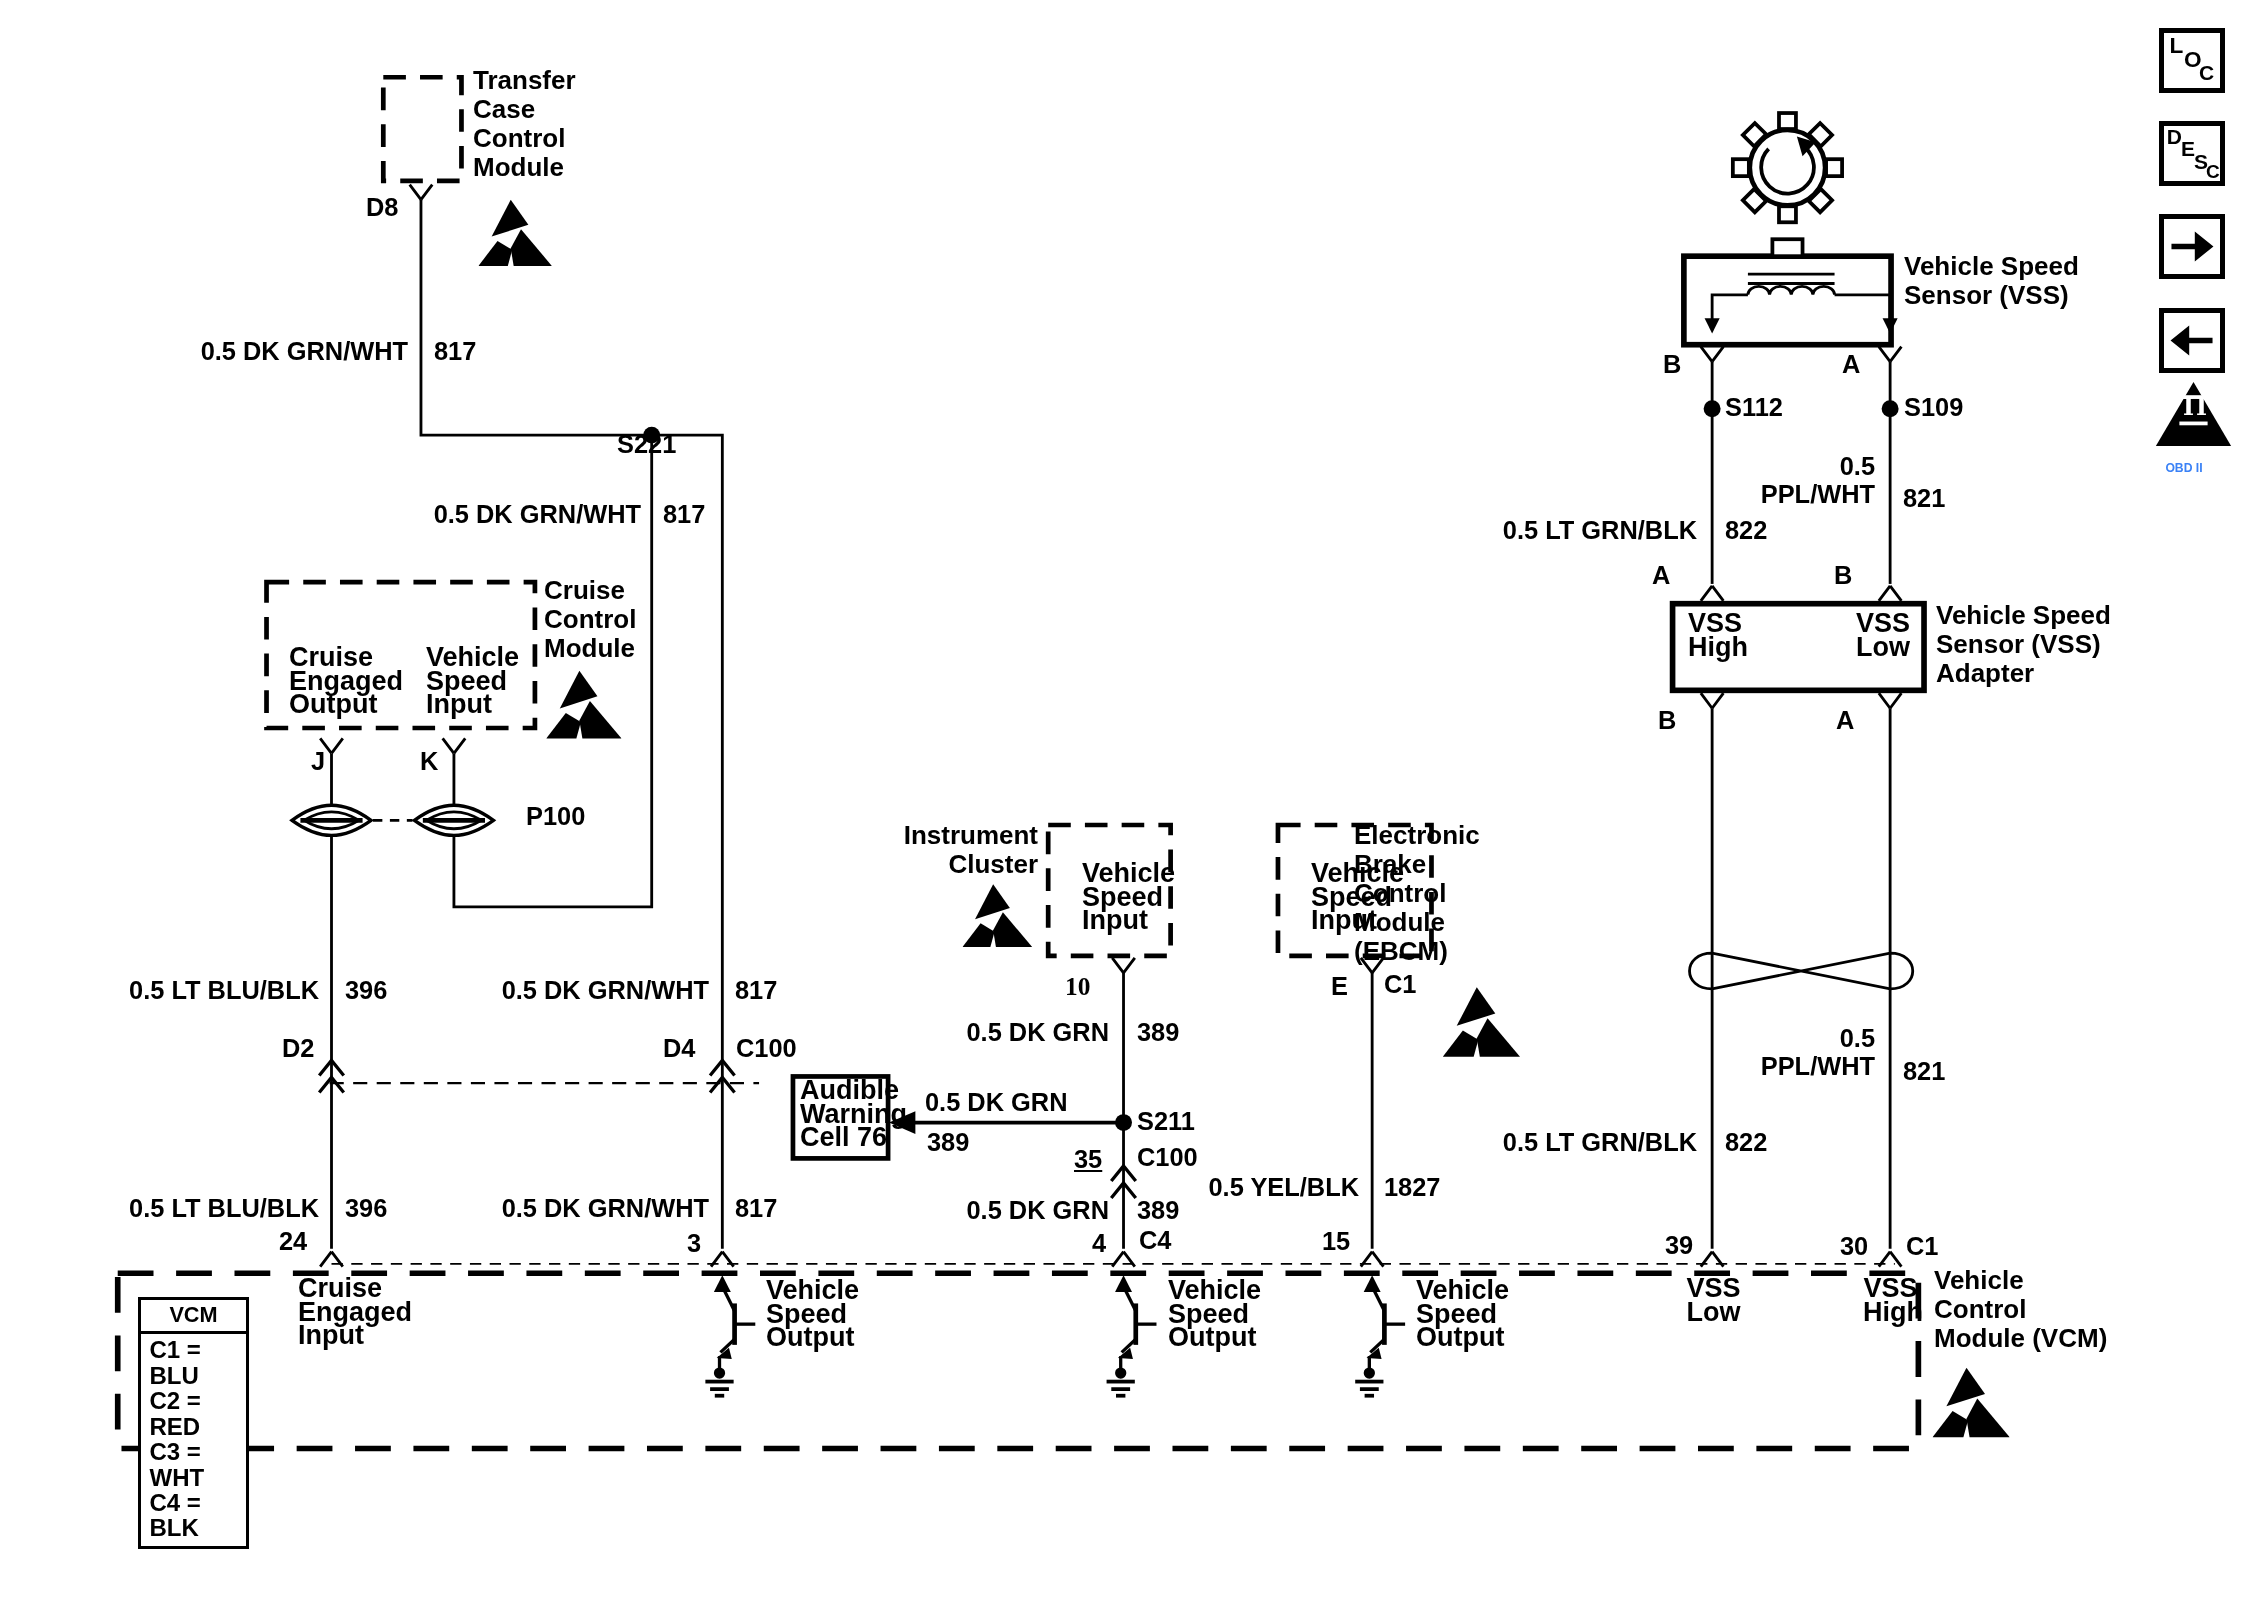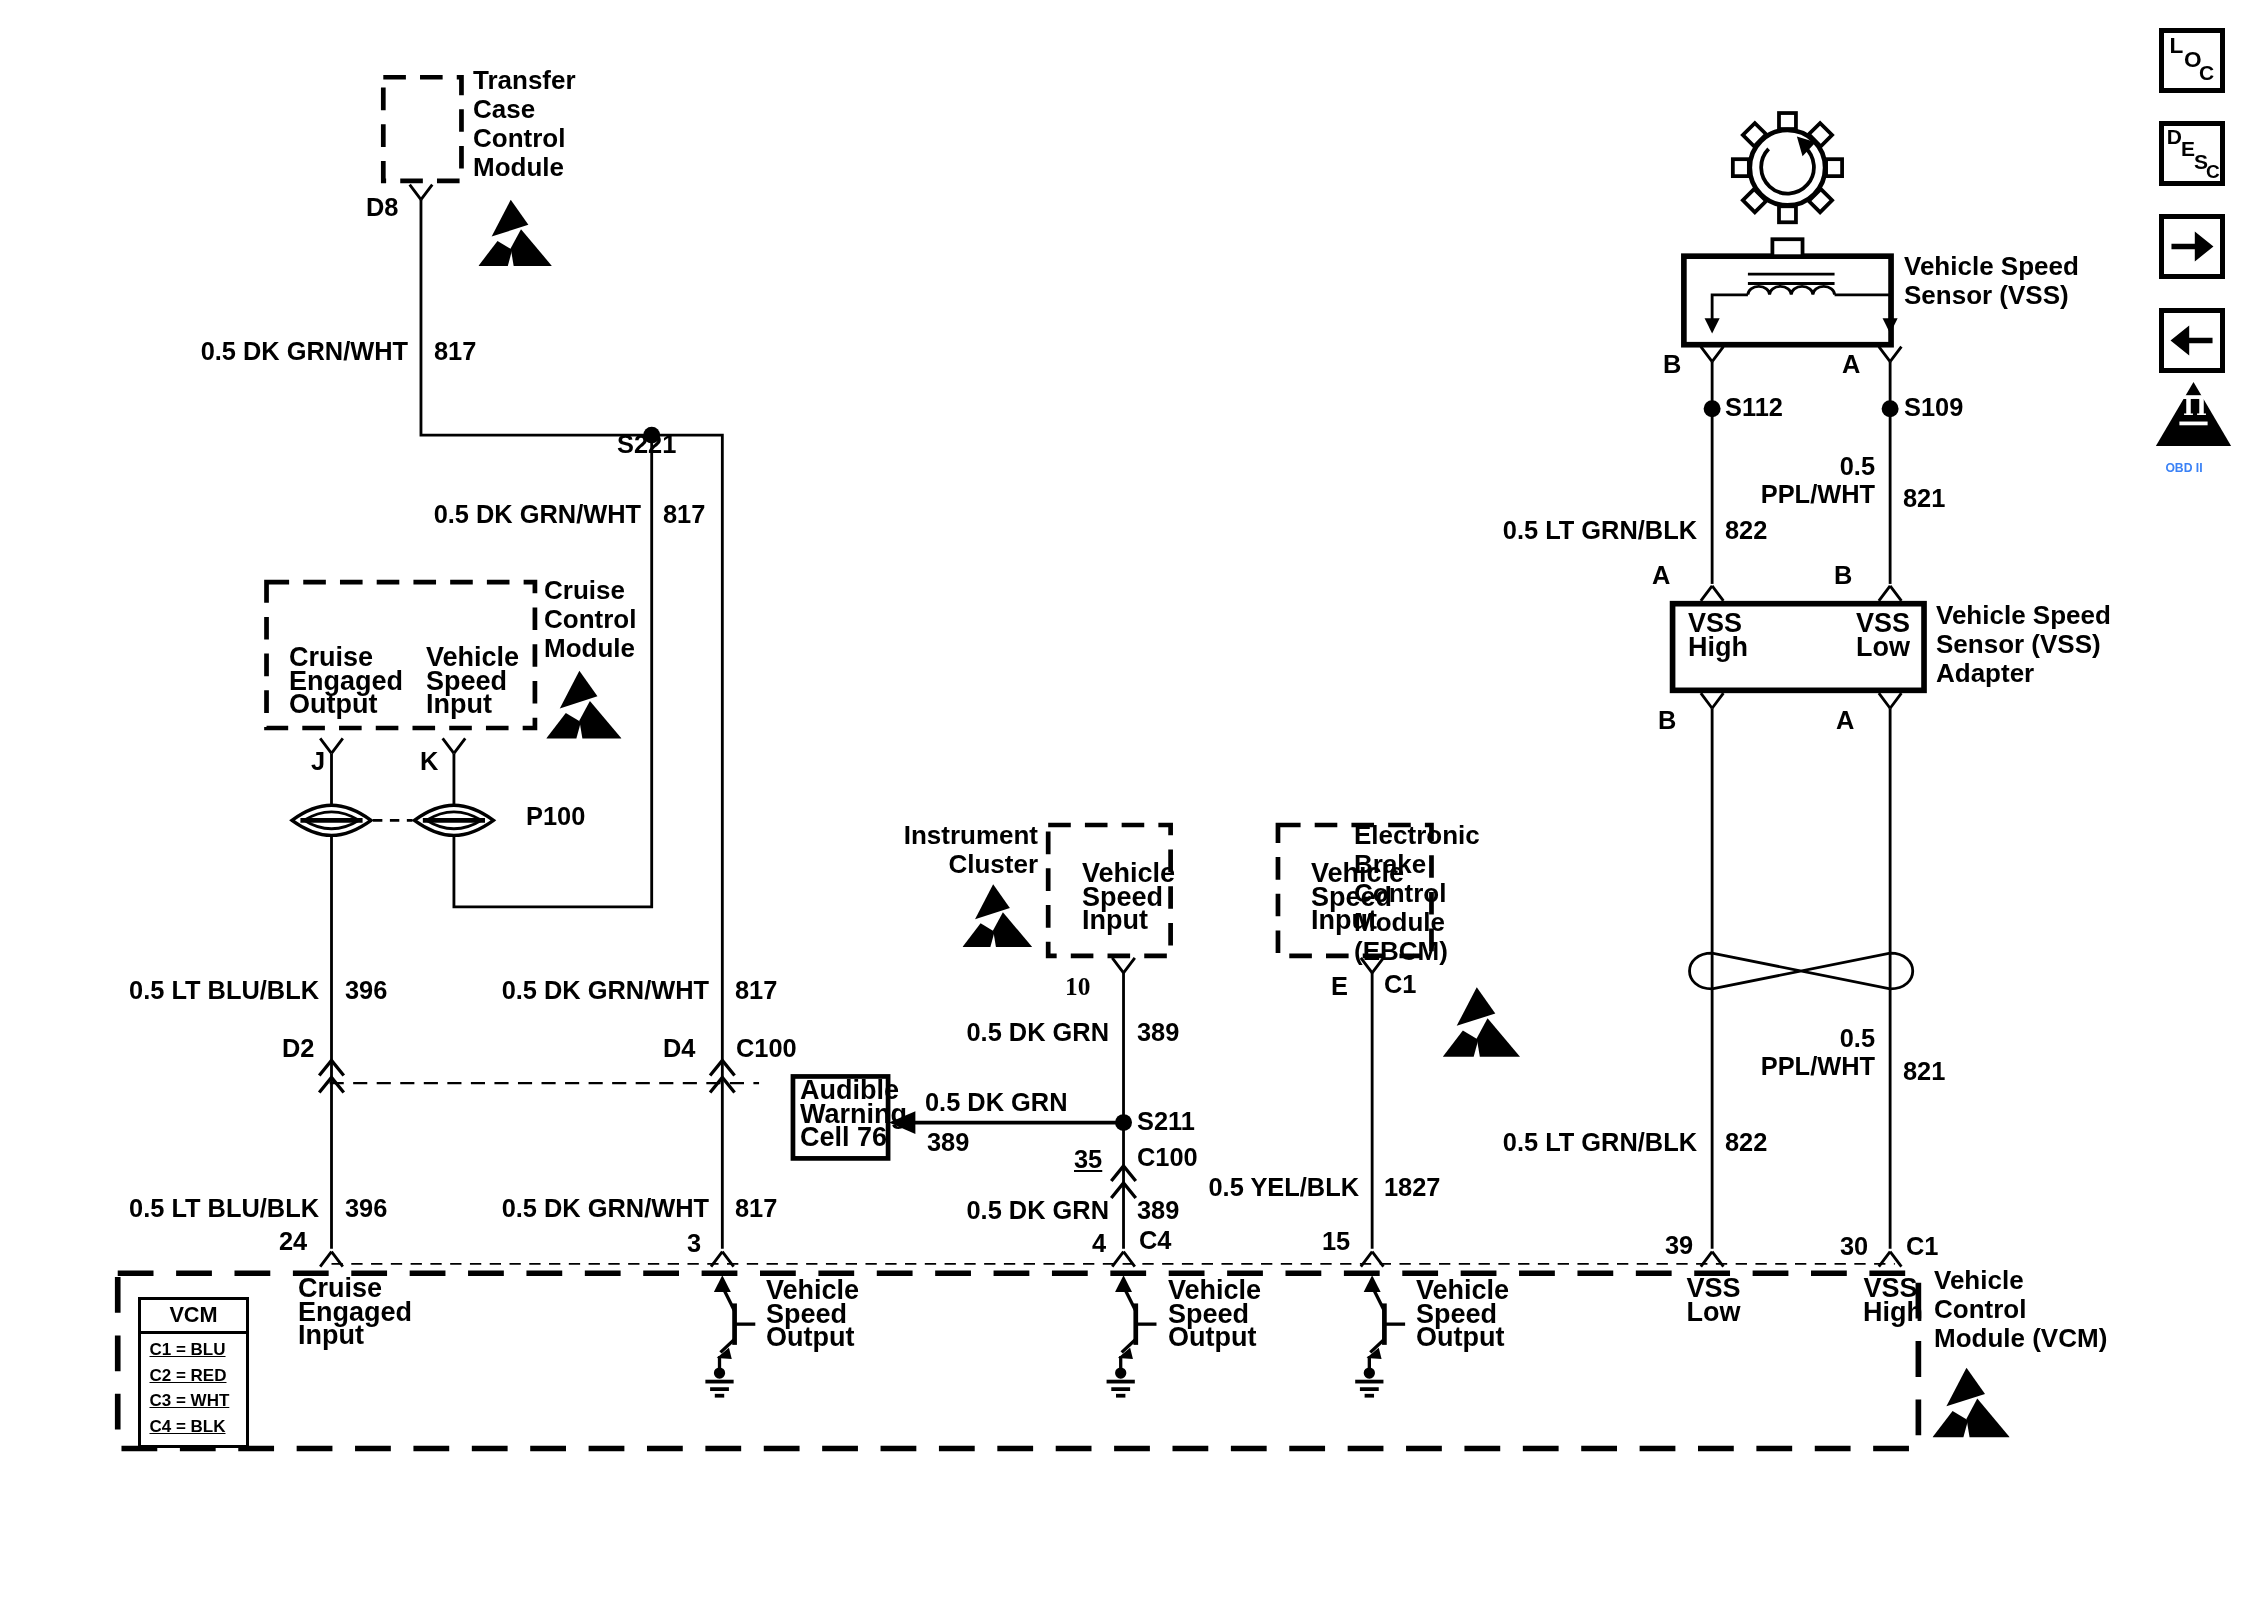--- a/index.html
+++ b/index.html
@@ -10,21 +10,21 @@
        white-space:pre-line;font-size:25.4px;line-height:28px;}
   .ttl{font-size:26px;line-height:29px;}
   .sm{font-size:27px;line-height:23.5px;}
   .rt{text-align:right;}
   .ctr{text-align:center;}
   .tbbox{position:absolute;left:2159px;width:56px;height:55px;border:5.6px solid #000;background:#fff;}
   .tb{position:absolute;font-family:"Liberation Sans",sans-serif;font-weight:bold;color:#000;font-size:22.6px;}
   .legend{position:absolute;left:138px;top:1297px;width:105px;border:3.8px solid #000;background:#fff;
           font-family:"Liberation Sans",sans-serif;font-weight:bold;color:#000;}
   .legend-hd{border-bottom:3.8px solid #000;text-align:center;font-size:21.7px;padding:1.9px 0 2.8px;}
-  .legend-rows div{font-size:17px;line-height:25.4px;padding-left:6.6px;text-decoration:underline;}
+  .legend-rows div{font-size:24px;line-height:25.4px;padding-left:6.6px;}
   .legend-rows{padding:3.8px 1.9px 5.6px;}
   #obd2{position:absolute;left:2154px;top:380px;width:79px;height:68px;}
   #obd2 .numeral{position:absolute;left:29px;top:13px;color:#fff;font-family:"DejaVu Serif",serif;
                  font-weight:bold;font-size:23.5px;letter-spacing:1.9px;}
   #obd2 .obdtxt{position:absolute;left:8.5px;top:44px;color:#3b82f6;border:1.9px solid #fff;
                 font-size:12.2px;font-weight:bold;padding:0 1.9px;line-height:15px;white-space:nowrap;margin-top:36px;}
 </style>
 </head>
 <body>
 

